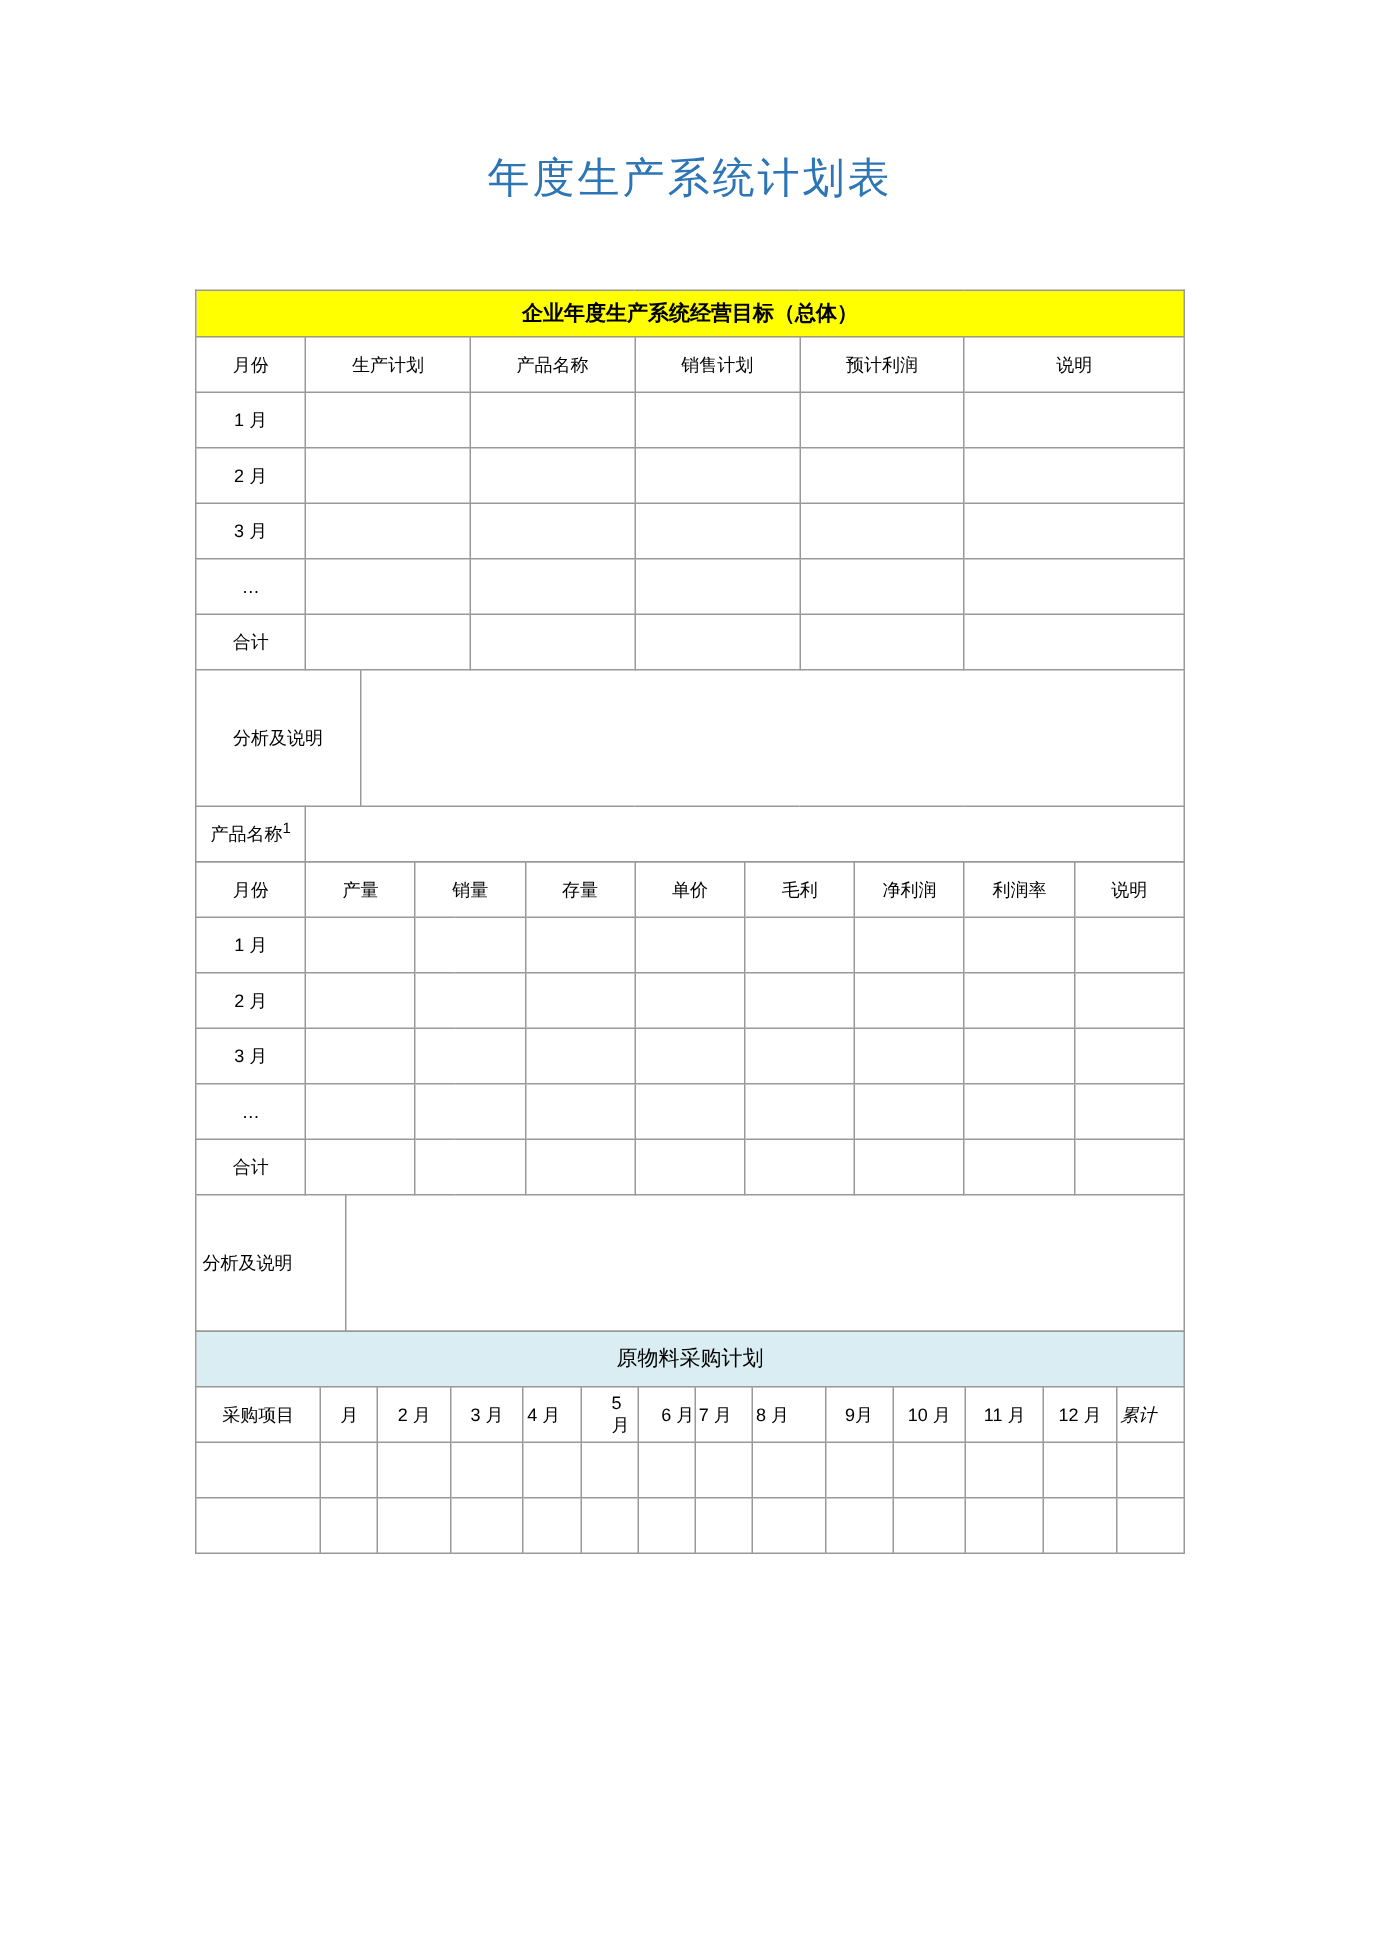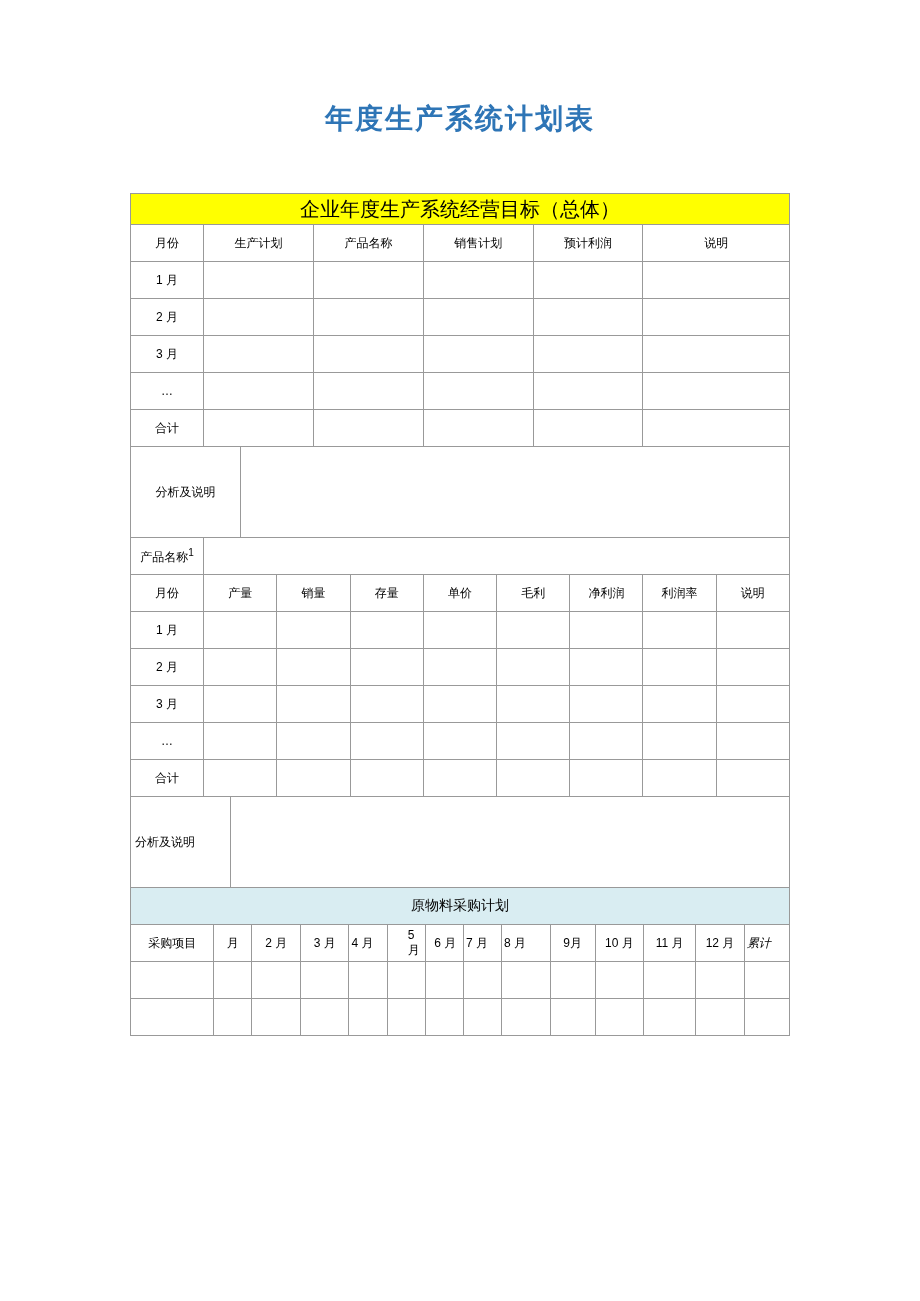--- a/index.html
+++ b/index.html
@@ -10,43 +10,43 @@
     color: #000;
     width: 920px;
   }
   .page {
     padding: 100px 130px 60px 130px;
     box-sizing: border-box;
   }
   h1.title {
     text-align: center;
     color: #2e75b6;
-    font-weight: 700;
+    font-weight: 400;
     font-size: 28px;
     margin: 0 0 55px 0;
     letter-spacing: 2px;
   }
   table {
     border-collapse: collapse;
     width: 100%;
     table-layout: fixed;
   }
   td, th {
     border: 1px solid #999;
     font-size: 12px;
     text-align: center;
     padding: 0;
     height: 36px;
     vertical-align: middle;
     word-break: break-all;
   }
   .hdr-yellow {
     background: #ffff00;
-    font-size: 20px;
-    font-weight: 400;
+    font-size: 14px;
+    font-weight: 700;
     height: 30px;
   }
   .hdr-lightblue {
     background: #d9edf2;
     font-size: 14px;
     font-weight: 400;
     height: 36px;
   }
   .analysis-row td {
     height: 90px;
@@ -255,21 +255,21 @@
         <tr>
       <td class="hdr-lightblue" colspan="14">原物料采购计划</td>
     </tr>
     <tr>
       <td>采购项目</td>
       <td>月</td>
       <td>2 月</td>
       <td>3 月</td>
       <td style="text-align:left;padding-left:2px;">4 月</td>
       <td style="text-align:left;padding-left:20px;">5 月</td>
-      <td style="text-align:center;padding-left:2px;margin-top:20px;">6 月</td>
+      <td style="text-align:right;padding-left:2px;margin-top:20px;">6 月</td>
       <td style="text-align:left;padding-left:2px;">7 月</td>
       <td style="text-align:left;padding-left:2px;">8 月</td>
       <td>9月</td>
       <td>10 月</td>
       <td>11 月</td>
       <td>12 月</td>
       <td style="text-align:left;padding-left:2px;font-style:italic;">累计</td>
     </tr>
     <tr>
           <td></td>

